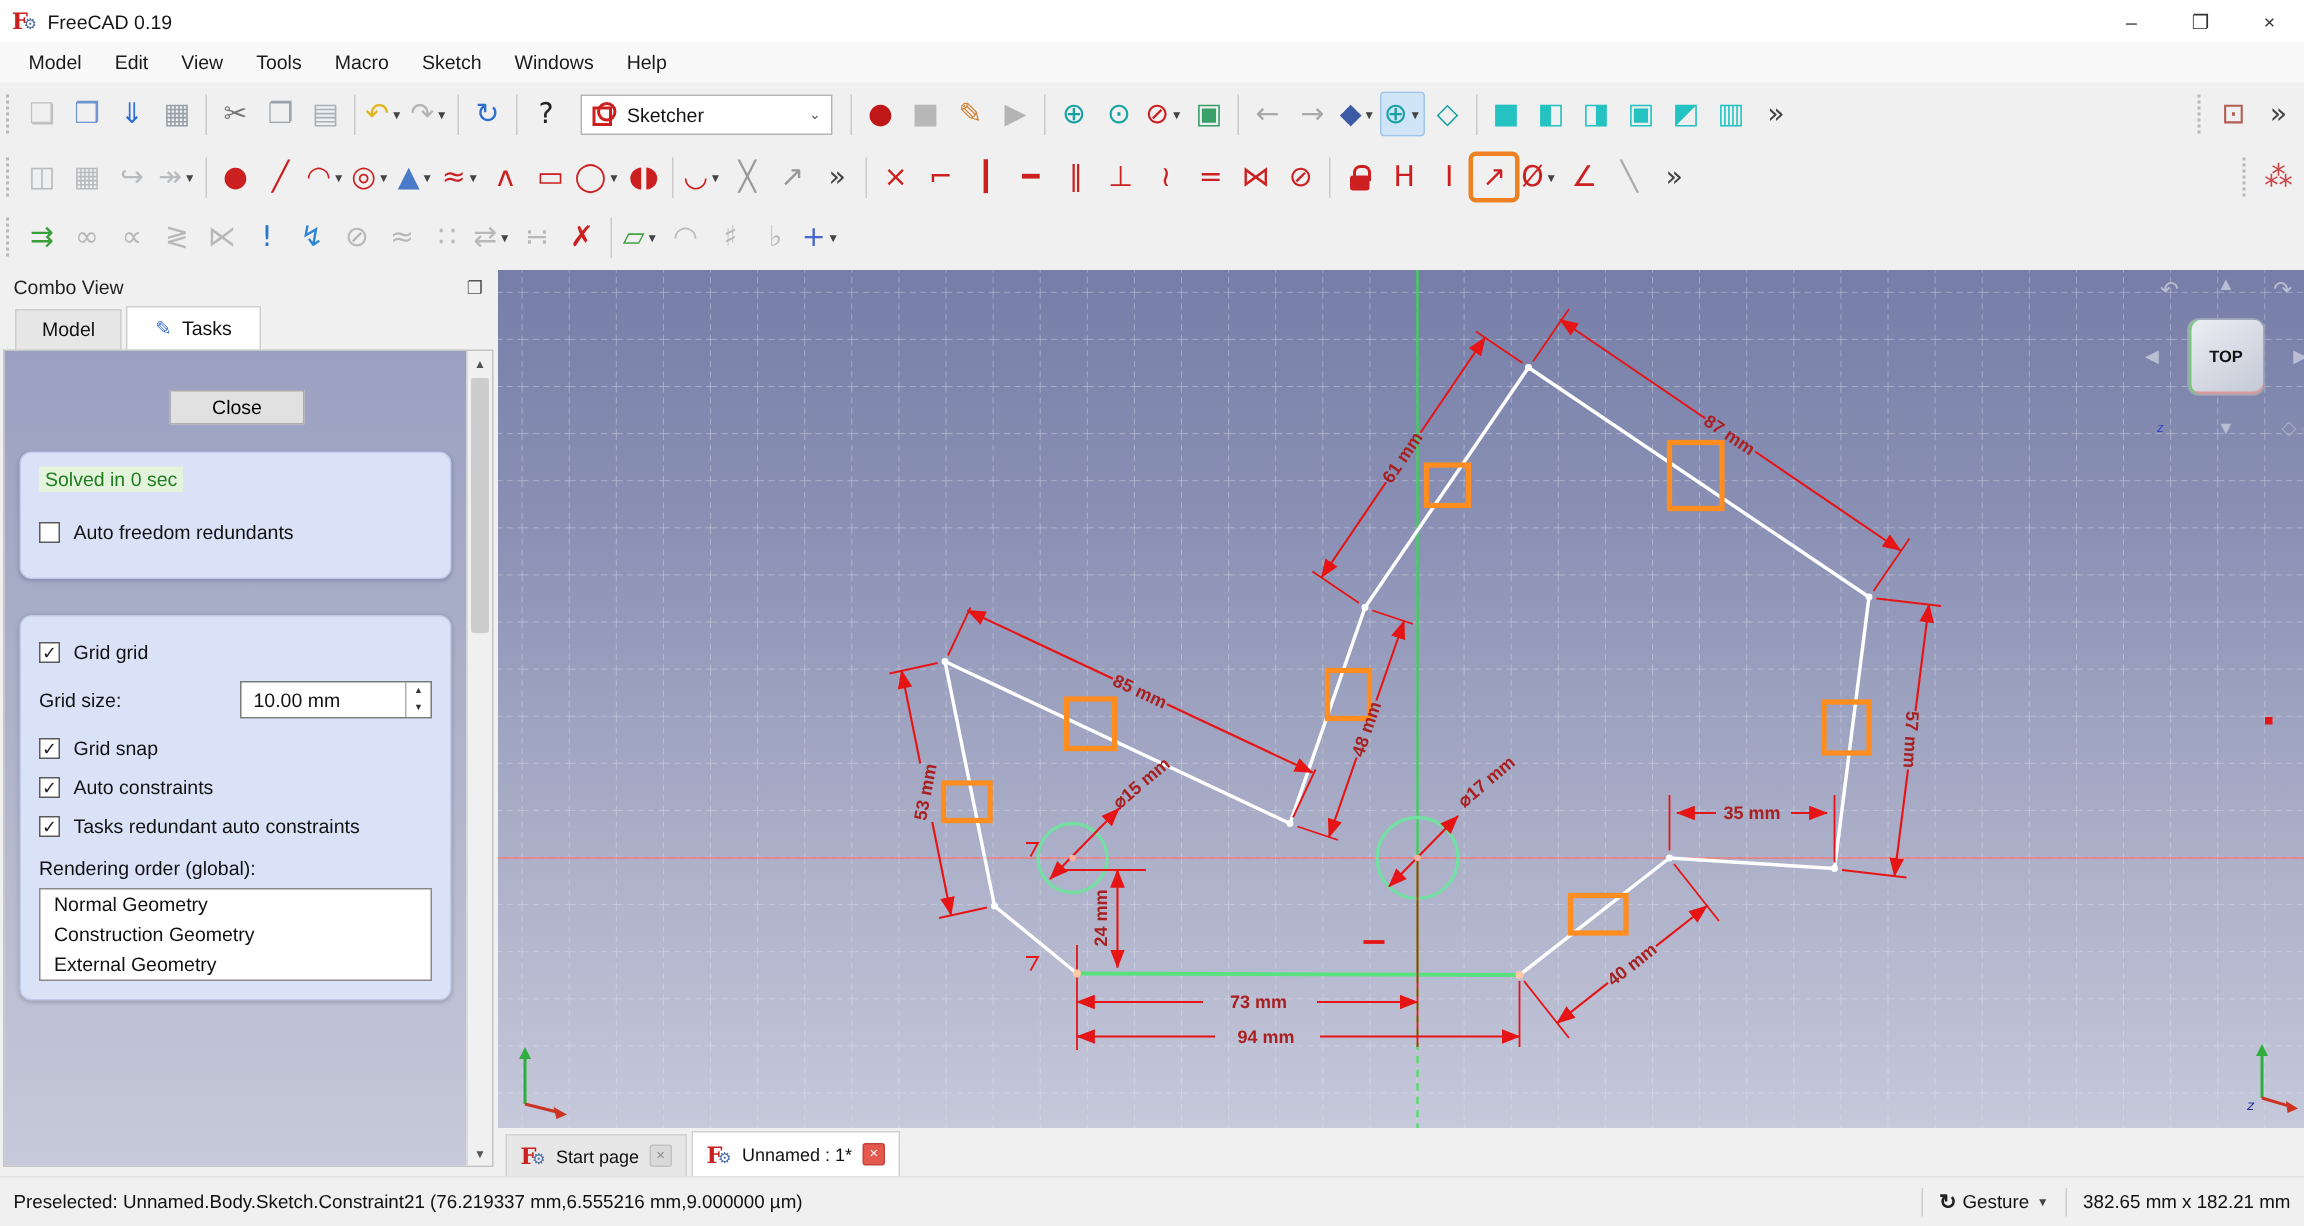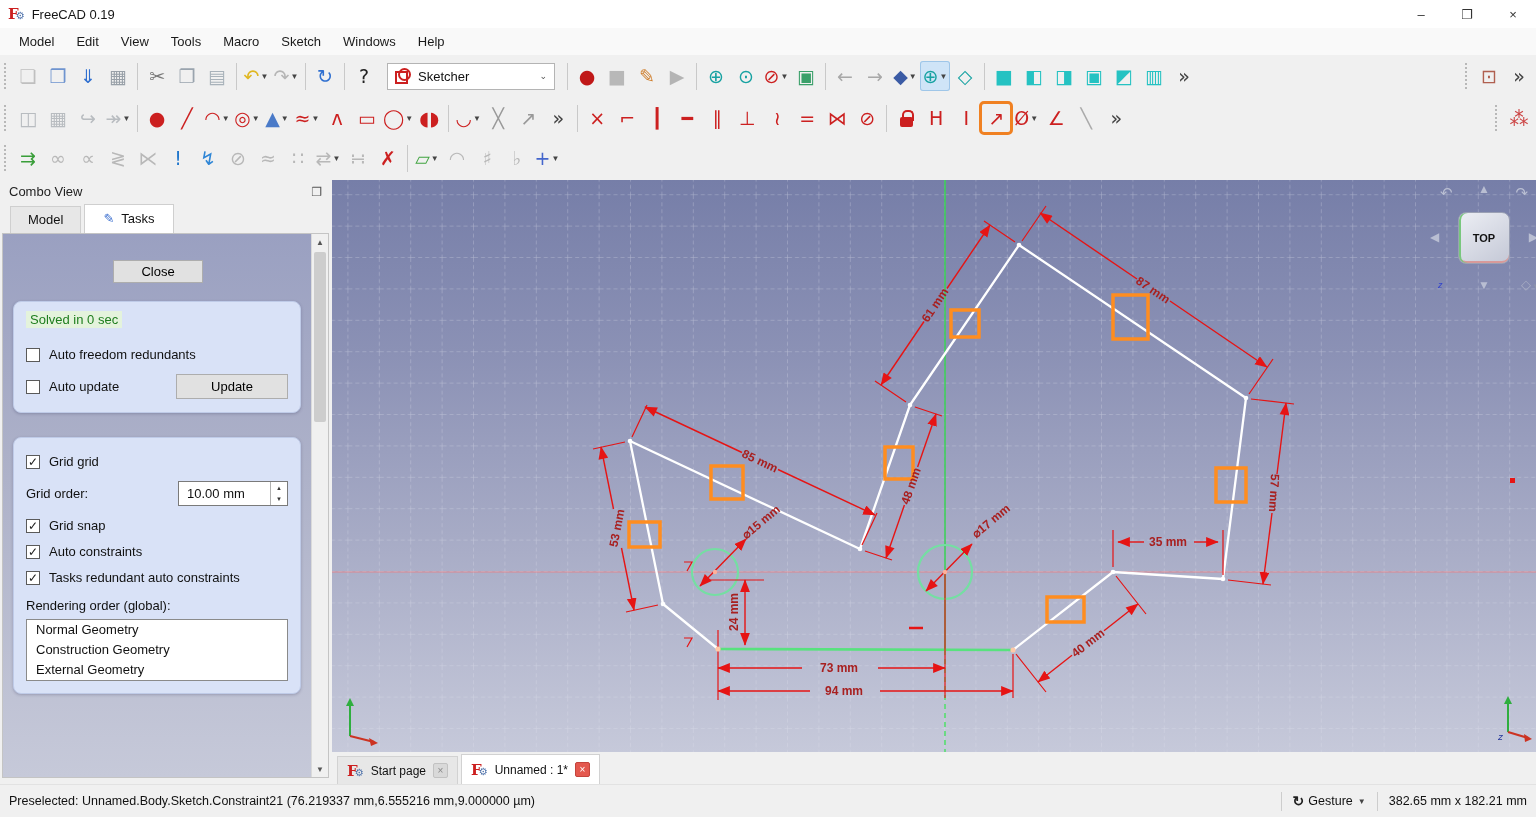--- a/index.html
+++ b/index.html
@@ -63,21 +63,21 @@
   .solver-msg { font-size:13px; margin:6px 2px 4px; line-height:1.5; }
   .doflink { color:#2255cc; text-decoration:underline; background:#e4ecff; cursor:pointer; }
   .solved { display:inline-block; font-size:13px; color:#1e7d1e; background:#e4f3dc; padding:1px 4px; margin:4px 2px 8px; }
   .cb { display:flex; align-items:center; gap:9px; font-size:13px; margin:11px 2px; }
   .cb .box { width:14px; height:14px; background:#fff; border:1px solid #5a5a5a; display:flex; align-items:center; justify-content:center; font-size:12px; color:#222; flex:none; }
   .cb.on .box::after { content:"\2713"; }
   .cbrow { display:flex; align-items:center; justify-content:space-between; margin-right:2px; }
   .cbrow .cb { margin:6px 2px; }
   .upd { width:112px; height:25px; background:#e1e1e1; border:1px solid #adadad; font-size:13px; font-family:inherit; }
   .grid-row { display:flex; align-items:center; margin:12px 2px; font-size:13px; }
-  .spin { margin-left:auto; width:110px; height:25px; background:#fff; border:1px solid #7a7a7a; display:flex; align-items:stretch; }
+  .spin { margin-left:auto; width:128px; height:25px; background:#fff; border:1px solid #7a7a7a; display:flex; align-items:stretch; }
   .spin-val { flex:1; padding:4px 0 0 8px; font-size:13px; }
   .spin-btns { width:17px; border-left:1px solid #b0b0b0; display:flex; flex-direction:column; }
   .spin-btns span { flex:1; display:flex; align-items:center; justify-content:center; font-size:6px; color:#333; }
   .ro-label { font-size:13px; margin:13px 2px 6px; }
   .lobox { background:#fff; border:1px solid #8a8a8a; margin:0 2px; height:62px; overflow:hidden; }
   .lo-item { font-size:13px; padding:2px 9px 3px; }
 
   
   .viewport { position:absolute; left:332px; top:180px; width:1204px; height:572px; overflow:hidden;
     background:linear-gradient(180deg,#767ea8 0%, #8b91b5 30%, #a9adc7 65%, #c6c9da 100%); }
@@ -478,36 +478,29 @@
   <div class="tasks">
     <div class="tasks-inner">
       <button class="close-btn">Close</button>
 
       <section class="tbox">
         <span class="solved">Solved in 0 sec</span>
         <label class="cb">
             <span class="box"></span>
             <span>Auto freedom redundants</span>
           </label>
-        <div class="cbrow">
-          <label class="cb">
-              <span class="box"></span>
-              <span>Auto update</span>
-            </label>
-          <button class="upd">Update</button>
-        </div>
       </section>
 
       <section class="tbox">
         <label class="cb on">
             <span class="box"></span>
             <span>Grid grid</span>
           </label>
         <div class="grid-row">
-          <span>Grid order:</span>
+          <span>Grid size:</span>
           <div class="spin">
             <span class="spin-val">10.00 mm</span>
             <span class="spin-btns">
               <span>▲</span>
               <span>▼</span>
             </span>
           </div>
         </div>
         <label class="cb on">
             <span class="box"></span>

